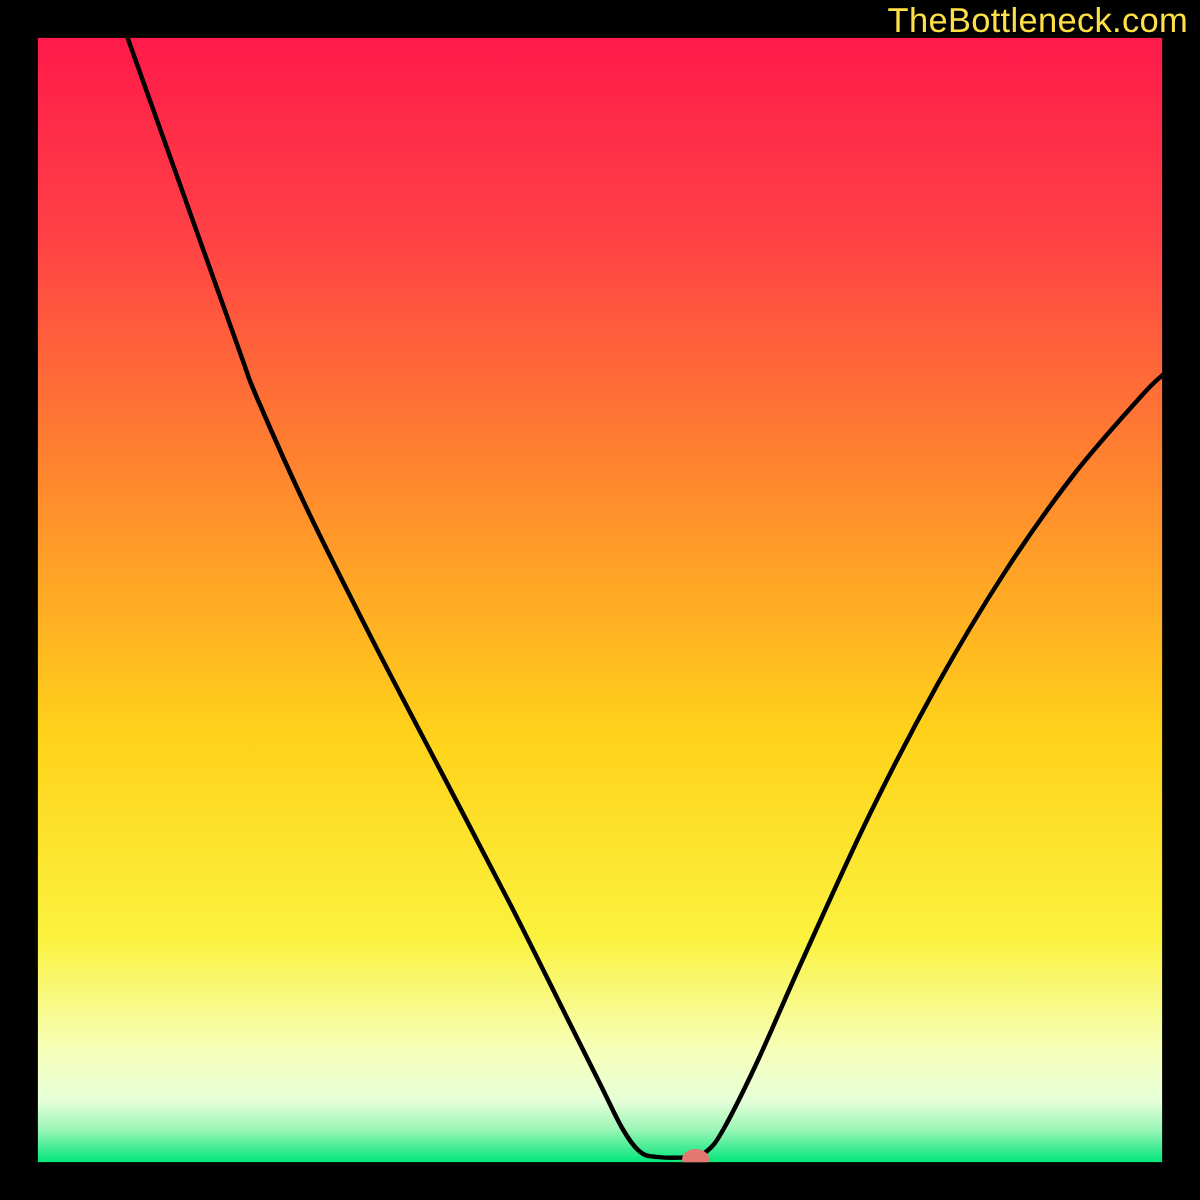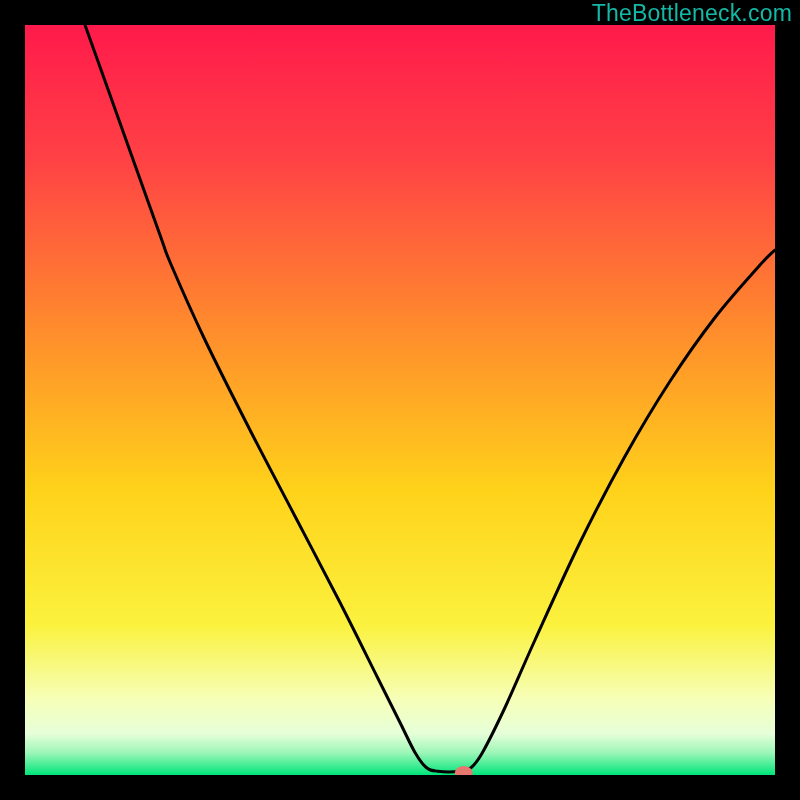--- a/index.html
+++ b/index.html
@@ -23,21 +23,21 @@
     left: 25px;
     top: 25px;
     width: 750px;
     height: 750px;
     overflow: hidden;
   }
   .watermark {
     position: absolute;
     top: 0px;
     right: 8px;
-    color: #14b8a6;
+    color: #fde047;
     font-family: Arial, Helvetica, sans-serif;
     font-size: 23px;
     font-weight: 500;
     letter-spacing: 0.2px;
     user-select: none;
   }
   svg {
     display: block;
   }
   .marker {

